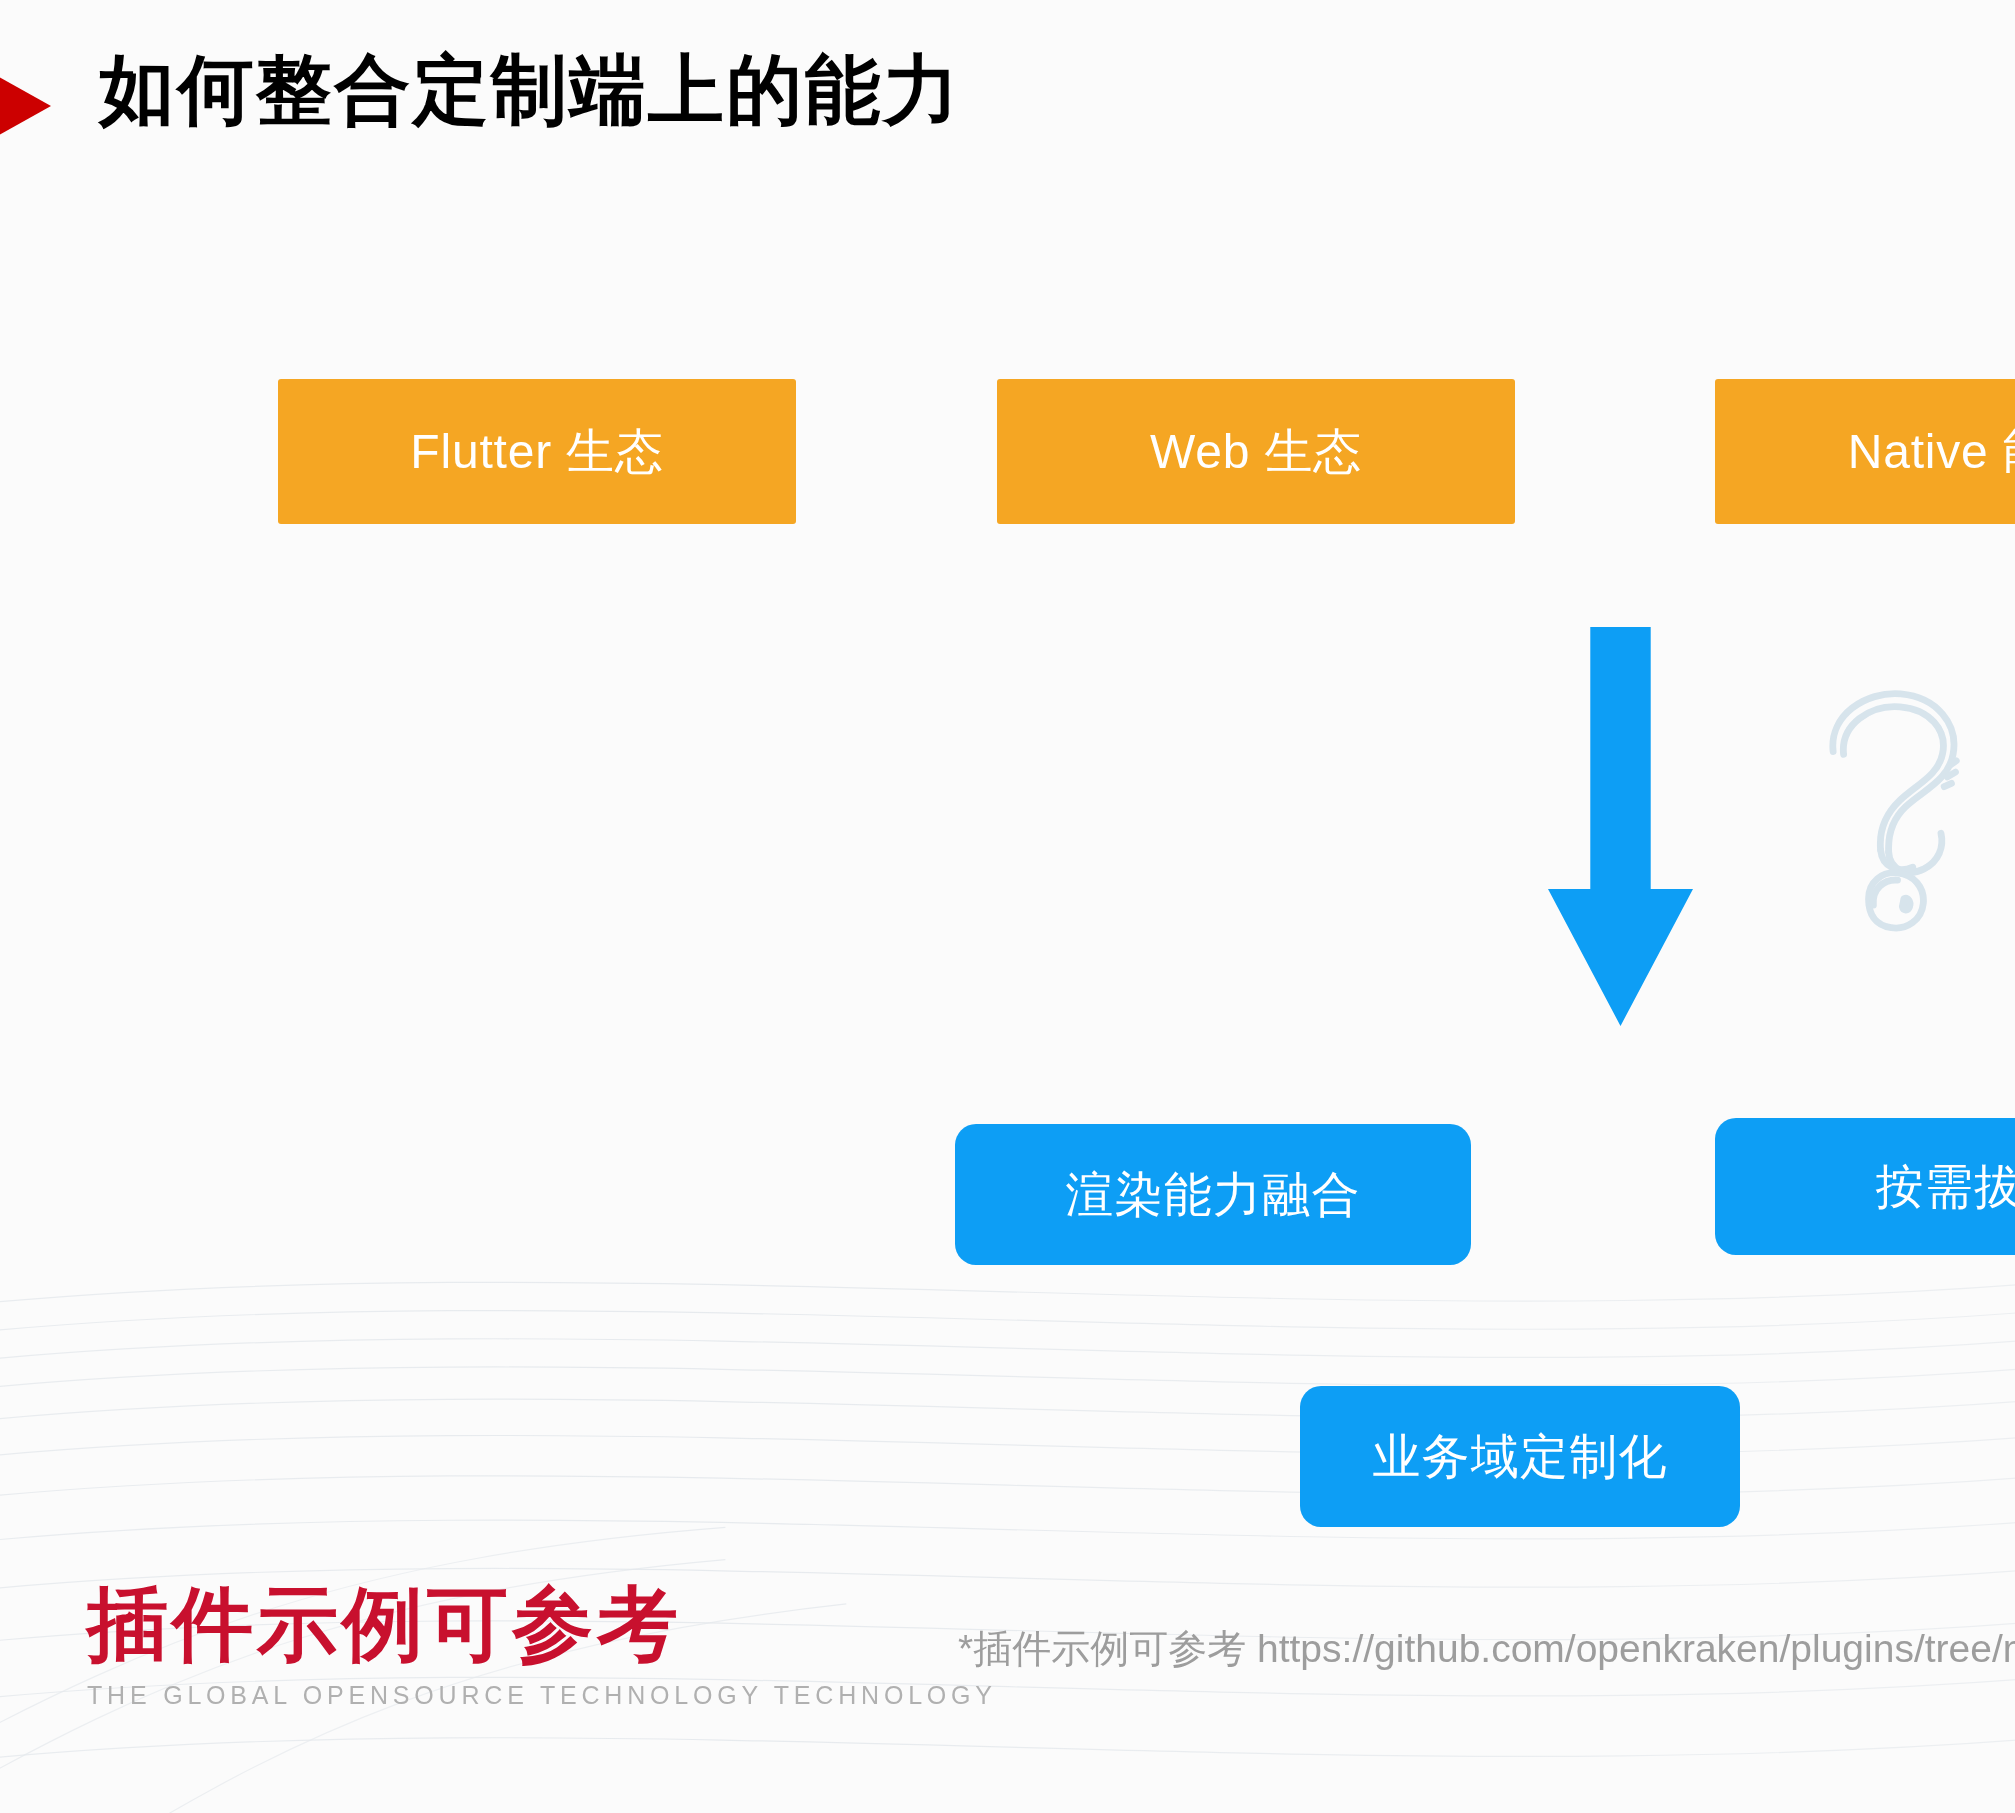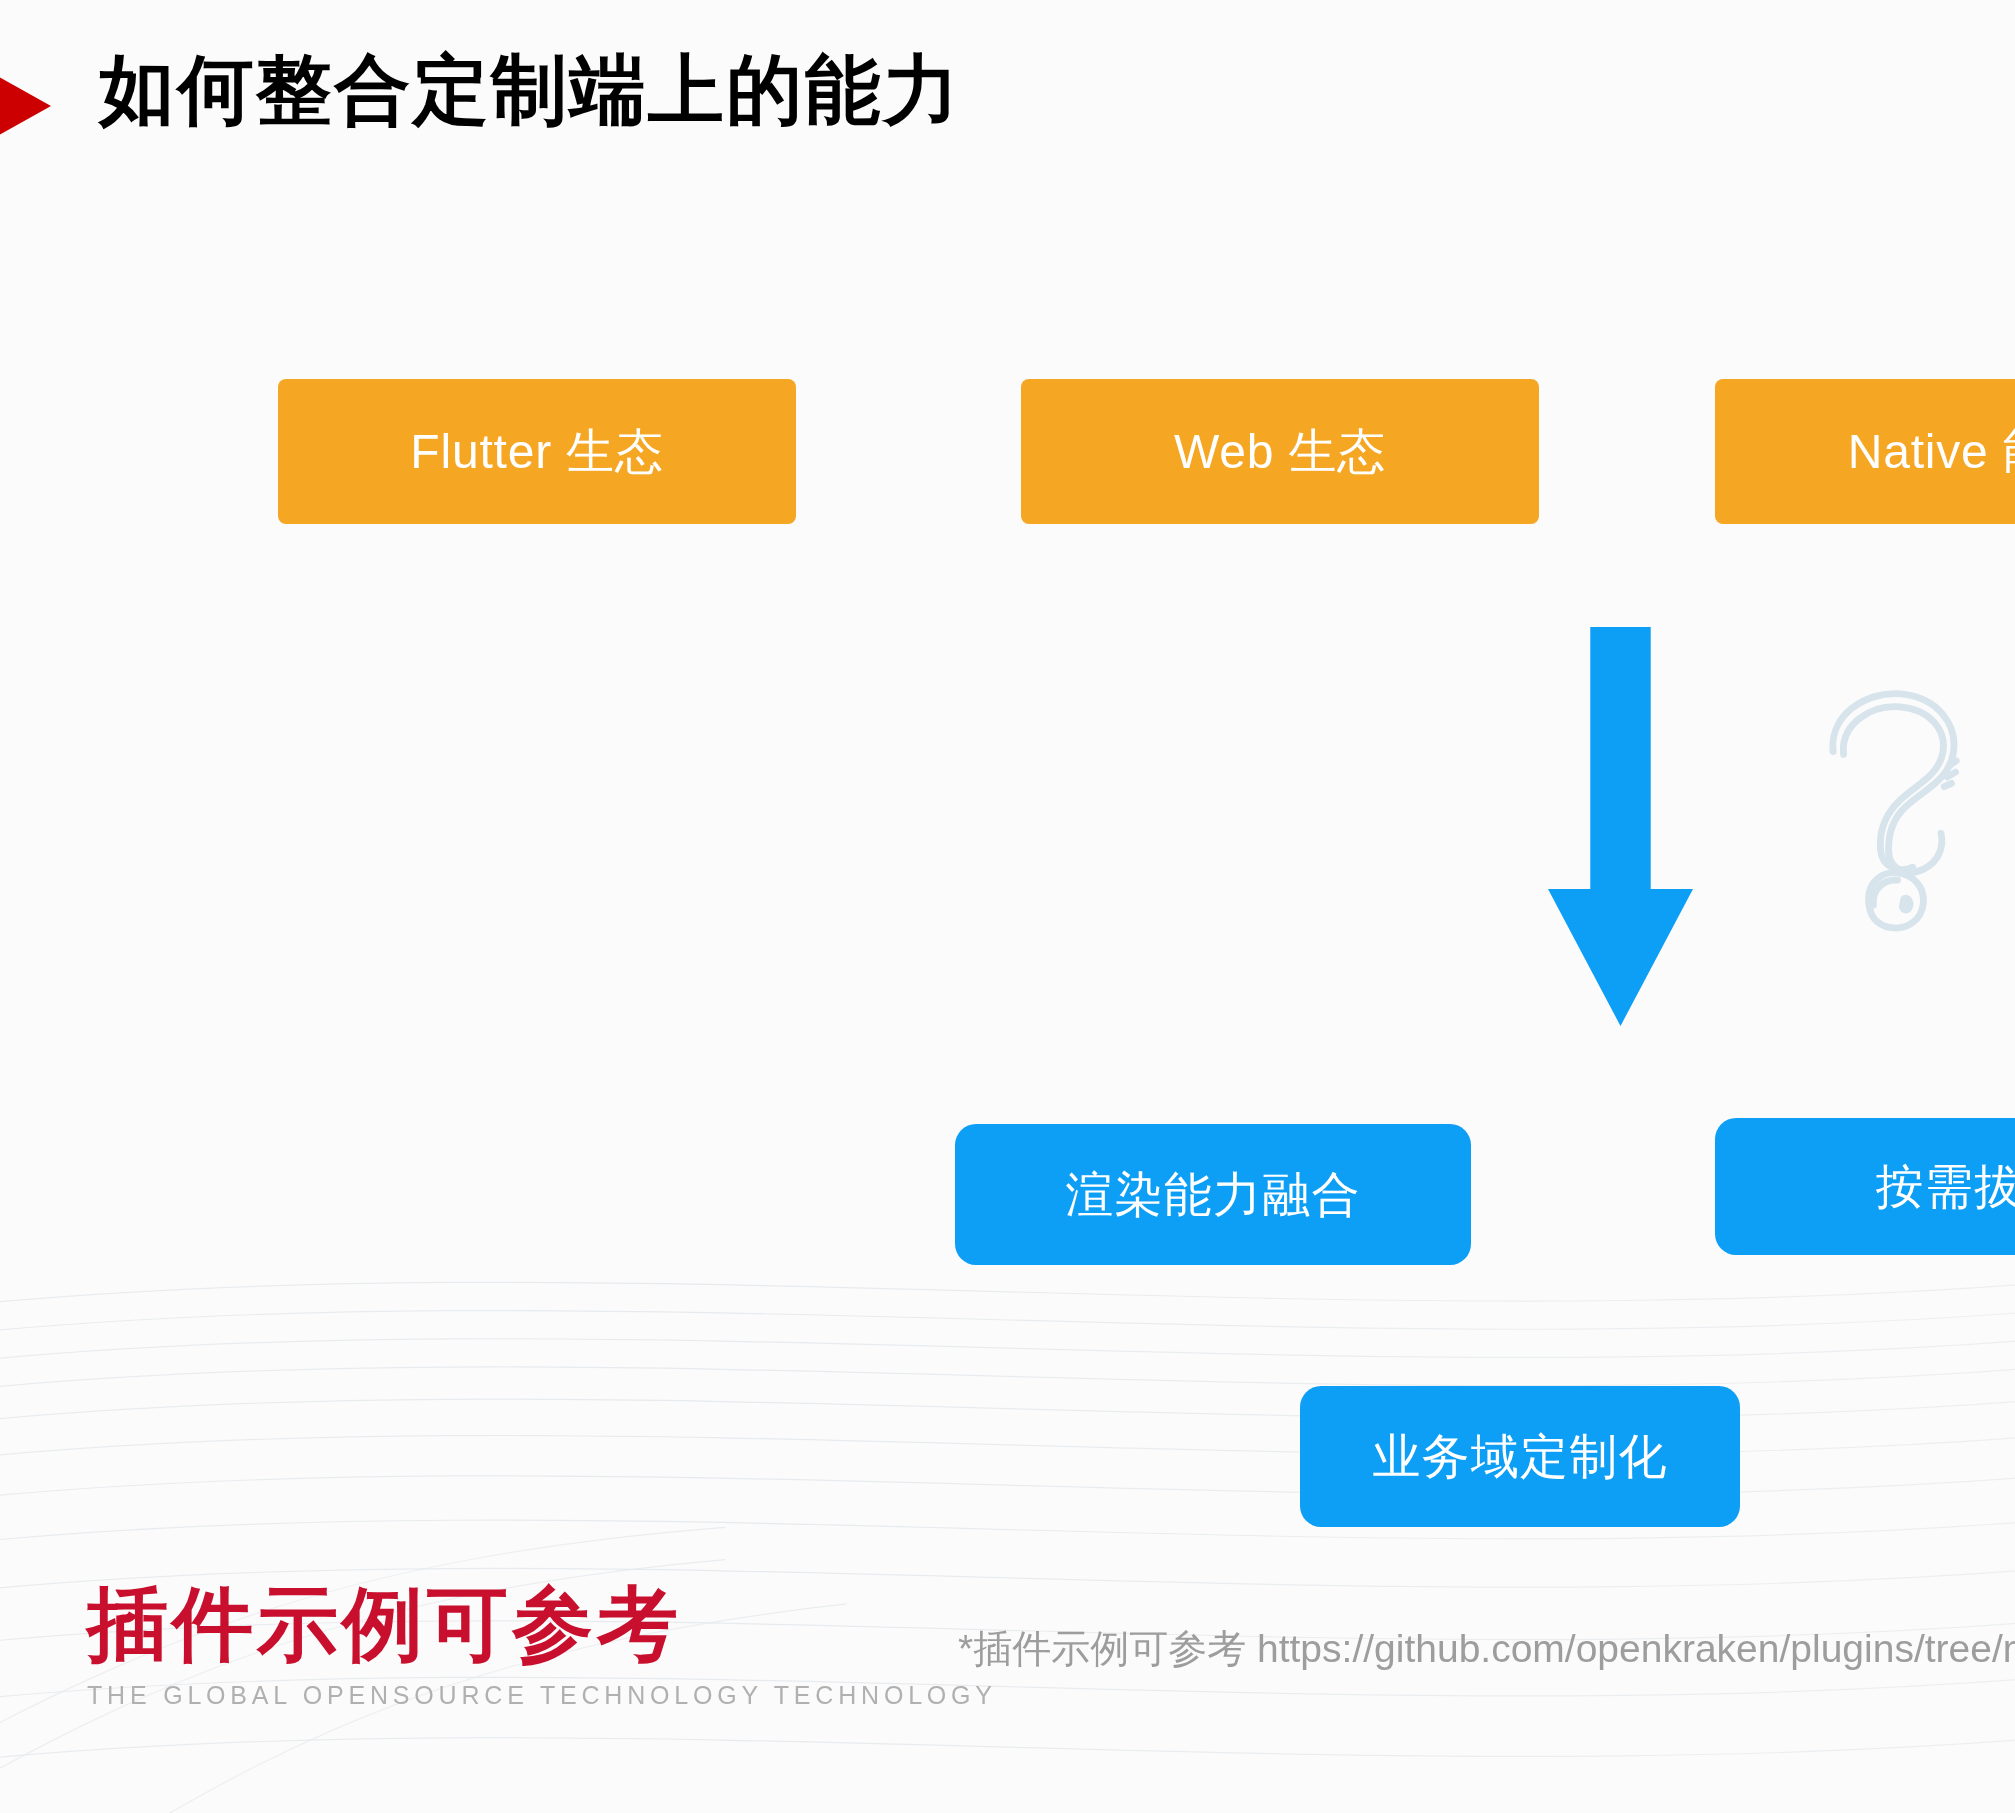--- a/index.html
+++ b/index.html
@@ -39,27 +39,27 @@
     font-size:76px; font-weight:bold; color:#000000;
     letter-spacing:2.4px; line-height:1.1;
     white-space:nowrap;
   }
 
   
   .src-box {
     position:absolute;
     height:145px;
     background:#f5a623;
-    border-radius:8px;
+    border-radius:3px;
     display:flex; align-items:center; justify-content:center;
     color:#ffffff; font-size:48px; letter-spacing:0.8px;
     white-space:nowrap;
   }
   #src-0 { left:278px;  top:379px;  width:518px; }
-  #src-1 { left:997px; top:379px;  width:518px;margin-left:24px; }
+  #src-1 { left:997px; top:379px;  width:518px; }
   #src-2 { left:1715px; top:379px;  width:518px; }
 
   
   #flow-arrow {
     position:absolute; left:1548px; top:627px;
     width:145px; height:399px;
   }
 
   
   #question-mark {

